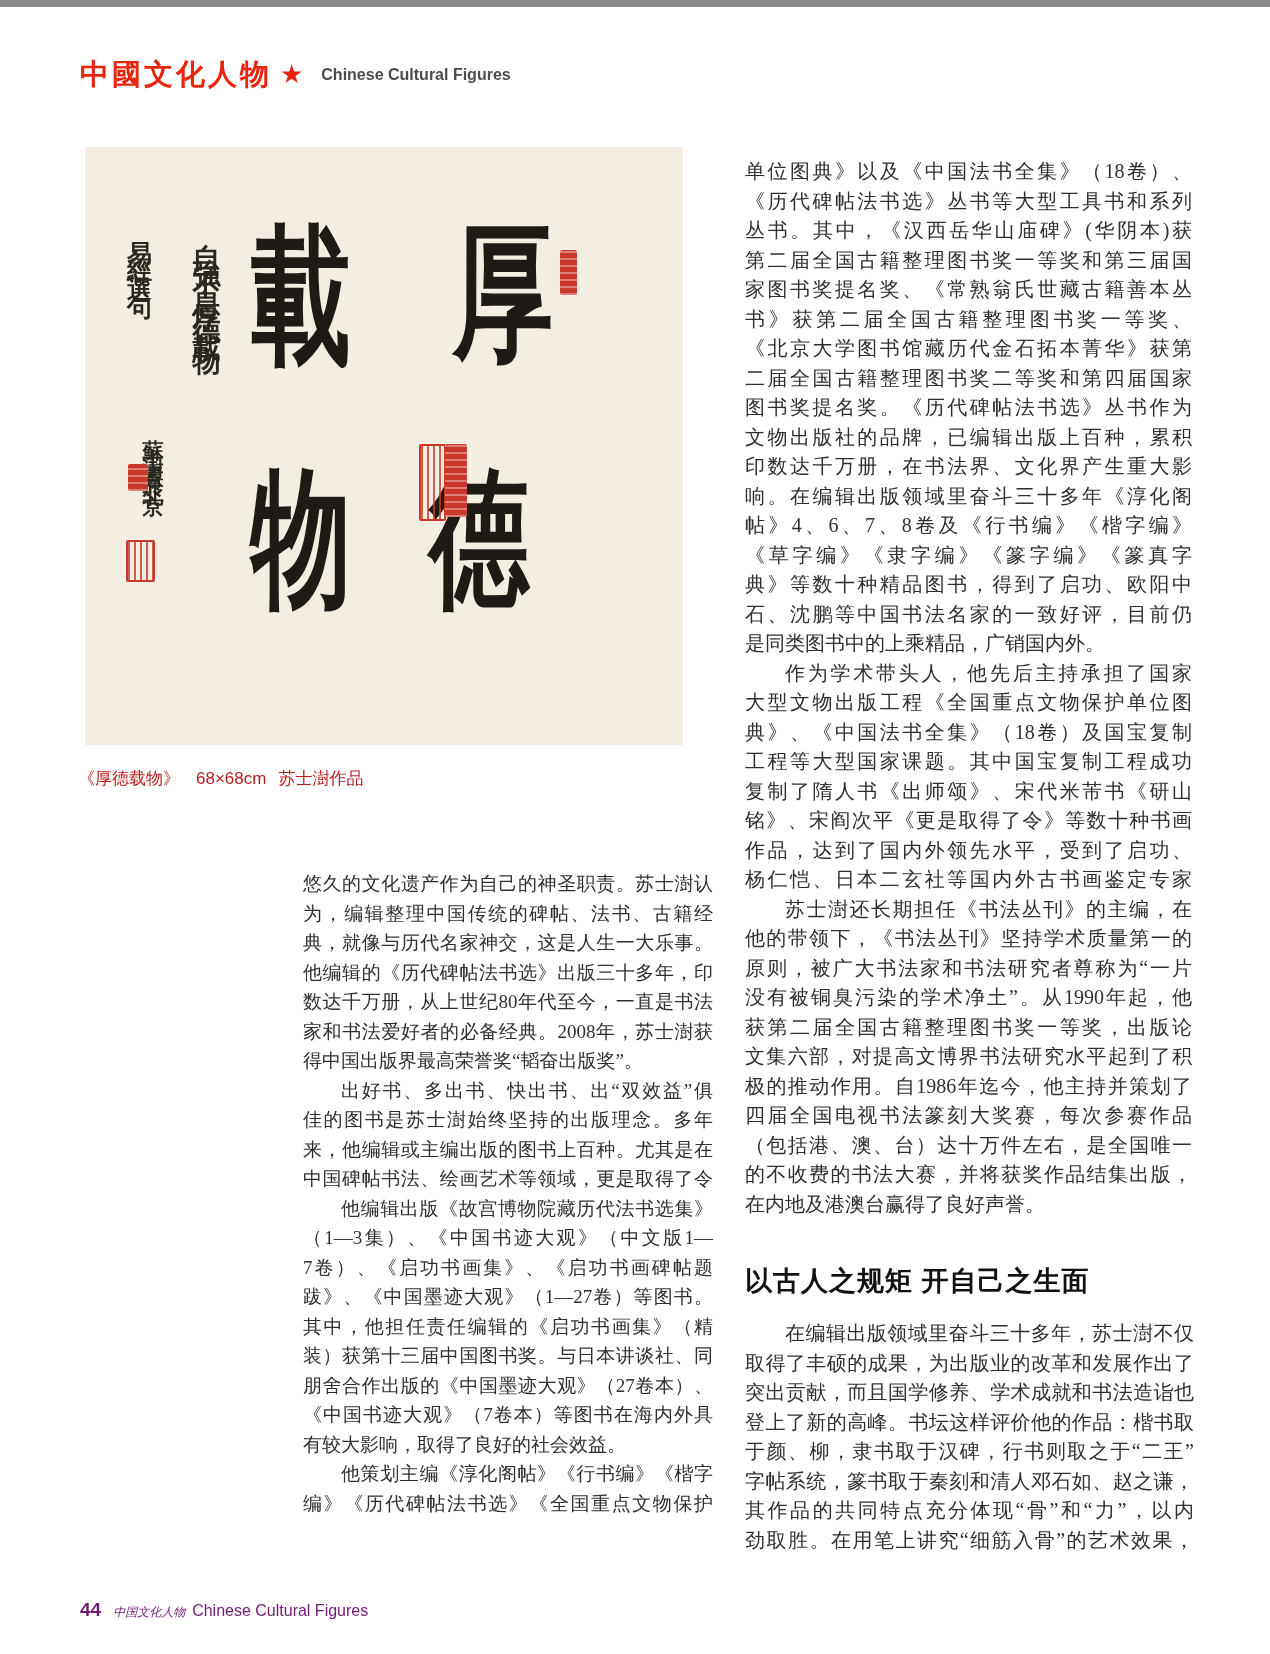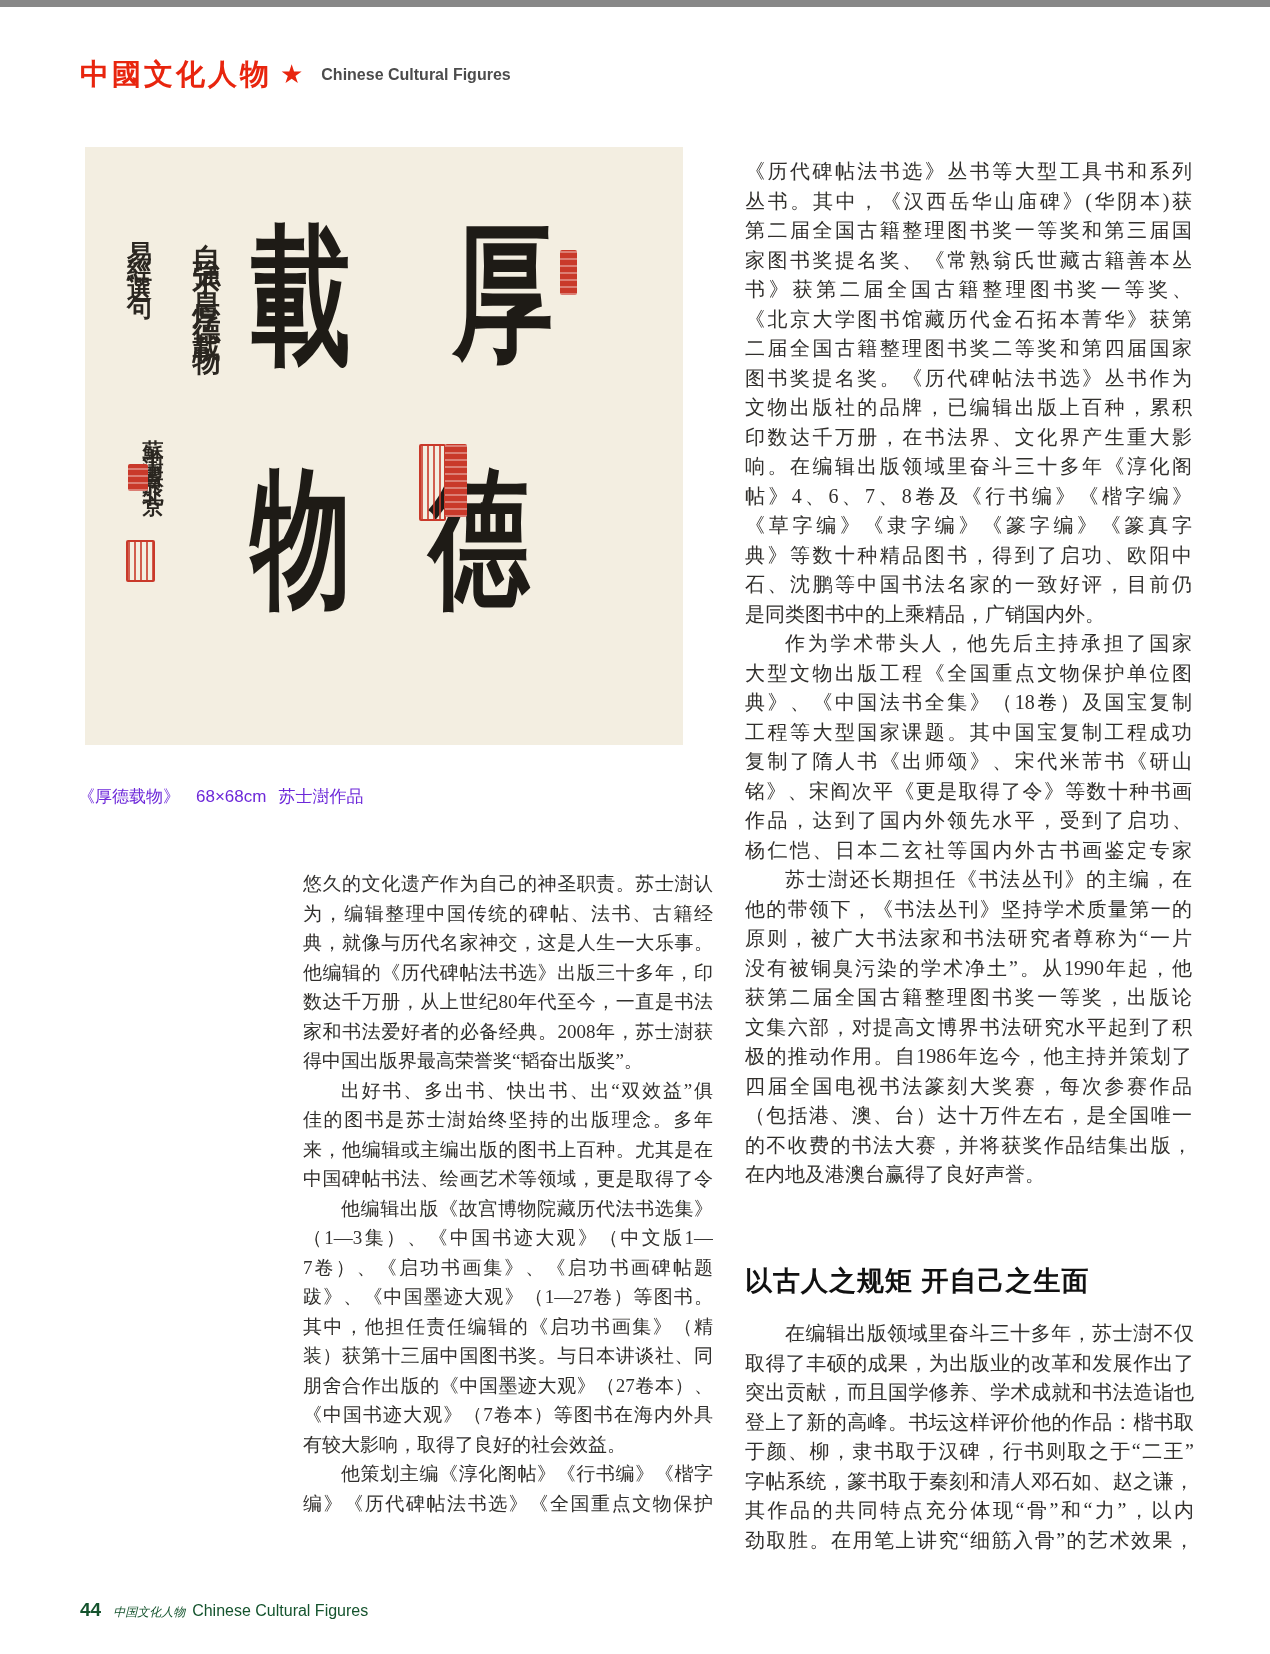--- a/index.html
+++ b/index.html
@@ -64,23 +64,23 @@
     background-image: repeating-linear-gradient(90deg, rgba(201,57,42,.8) 0 2px, rgba(201,57,42,0) 2px 6px);
   }
   .seal-a { left: 475px; top: 103px; width: 17px; height: 45px; }
   .seal-b1 { left: 334px; top: 297px; width: 23px; height: 73px; }
   .seal-b2 { left: 360px; top: 297px; width: 22px; height: 73px; }
   .seal-c { left: 43px; top: 317px; width: 20px; height: 27px; }
   .seal-d { left: 41px; top: 393px; width: 25px; height: 38px; }
 
   
   .caption {
-    position: absolute; left: 78px; top: 778px;
-    font-family: "Liberation Sans", "DejaVu Sans", sans-serif;
-    font-size: 17px; color: #6d28d9;
+    position: absolute; left: 78px; top: 760px;
+    font-family: "Liberation Sans", "DejaVu Sans", sans-serif;
+    font-size: 17px; color: #b91c1c;
   }
   .caption .dim { margin-left: 16px; }
   .caption .credit { margin-left: 12px; }
 
   
   .col { position: absolute; color: #312f2c; }
   .col .line {
     height: 29.5px; line-height: 29.5px;
     text-align: justify; text-align-last: justify;
     overflow: hidden; white-space: nowrap;
@@ -96,21 +96,21 @@
     font-family: "Liberation Sans", "DejaVu Sans", sans-serif;
     font-size: 27px; font-weight: 800; color: #111111;
     letter-spacing: 1px;
   }
 
   
   .footer {
     position: absolute; left: 80px; top: 1592px;
     display: flex; align-items: baseline;
     font-family: "Liberation Sans", "DejaVu Sans", sans-serif;
-    color: #14532d;
+    color: #701a75;
   }
   .page-num { font-size: 19px; font-weight: 700; }
   .footer .mag-cn { font-size: 12px; margin-left: 12px; font-style: italic; }
   .footer .mag-en { font-size: 16px; margin-left: 7px; }
 </style>
 </head>
 <body>
 
 <div class="page">
 
@@ -160,20 +160,21 @@
       <div class="line">其中，他担任责任编辑的《启功书画集》（精</div>
       <div class="line">装）获第十三届中国图书奖。与日本讲谈社、同</div>
       <div class="line">朋舍合作出版的《中国墨迹大观》（27卷本）、</div>
       <div class="line">《中国书迹大观》（7卷本）等图书在海内外具</div>
       <div class="line end">有较大影响，取得了良好的社会效益。</div>
       <div class="line first">他策划主编《淳化阁帖》《行书编》《楷字</div>
       <div class="line">编》《历代碑帖法书选》《全国重点文物保护</div>
     </div>
 
   <div class="col right-col-top">
+      <div class="line">单位图典》以及《中国法书全集》（18卷）、</div>
       <div class="line">《历代碑帖法书选》丛书等大型工具书和系列</div>
       <div class="line">丛书。其中，《汉西岳华山庙碑》(华阴本)获</div>
       <div class="line">第二届全国古籍整理图书奖一等奖和第三届国</div>
       <div class="line">家图书奖提名奖、《常熟翁氏世藏古籍善本丛</div>
       <div class="line">书》获第二届全国古籍整理图书奖一等奖、</div>
       <div class="line">《北京大学图书馆藏历代金石拓本菁华》获第</div>
       <div class="line">二届全国古籍整理图书奖二等奖和第四届国家</div>
       <div class="line">图书奖提名奖。《历代碑帖法书选》丛书作为</div>
       <div class="line">文物出版社的品牌，已编辑出版上百种，累积</div>
       <div class="line">印数达千万册，在书法界、文化界产生重大影</div>

